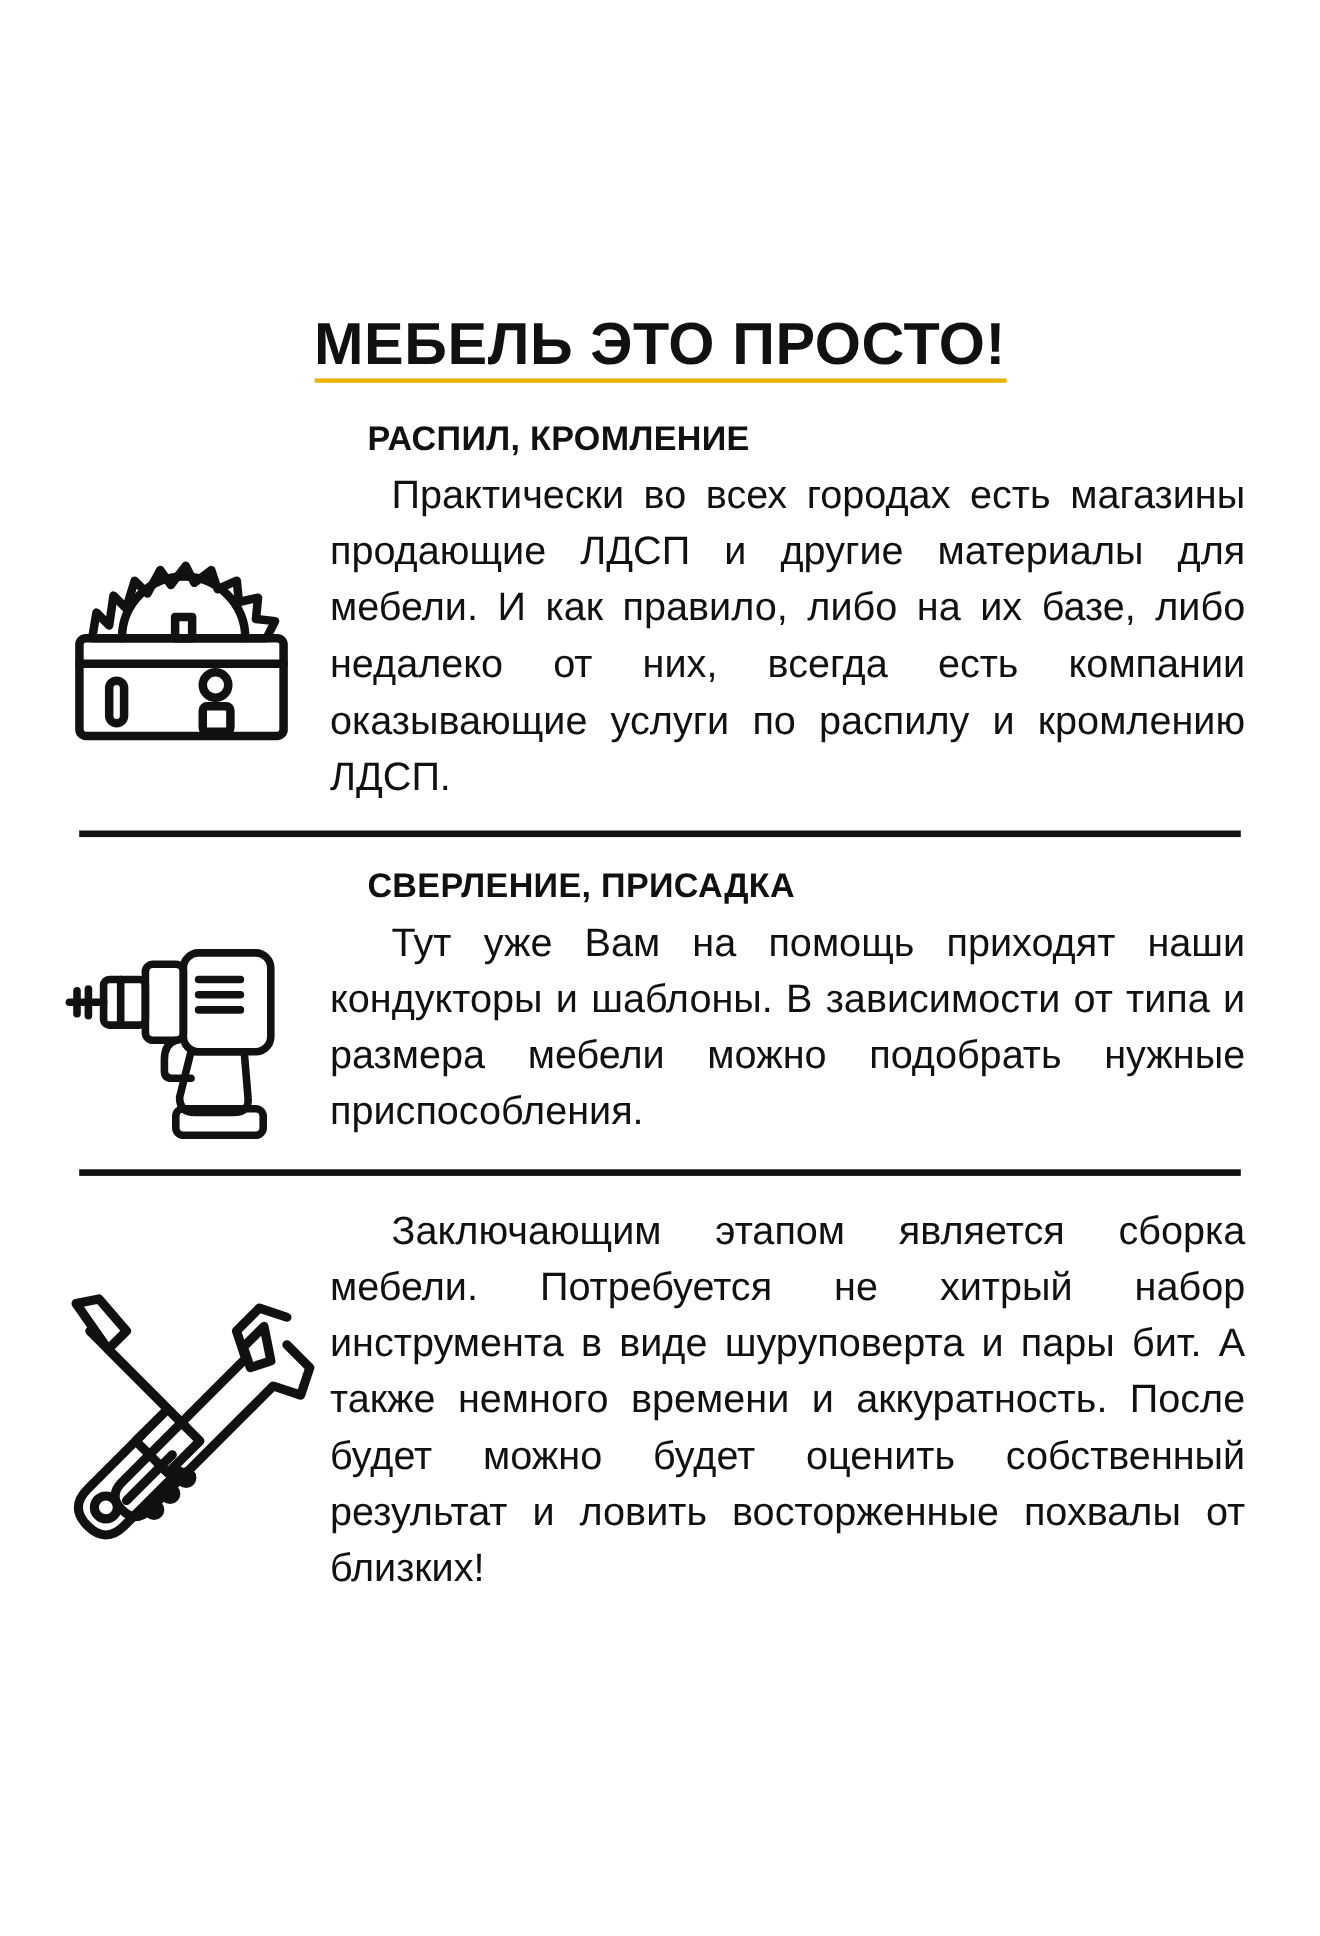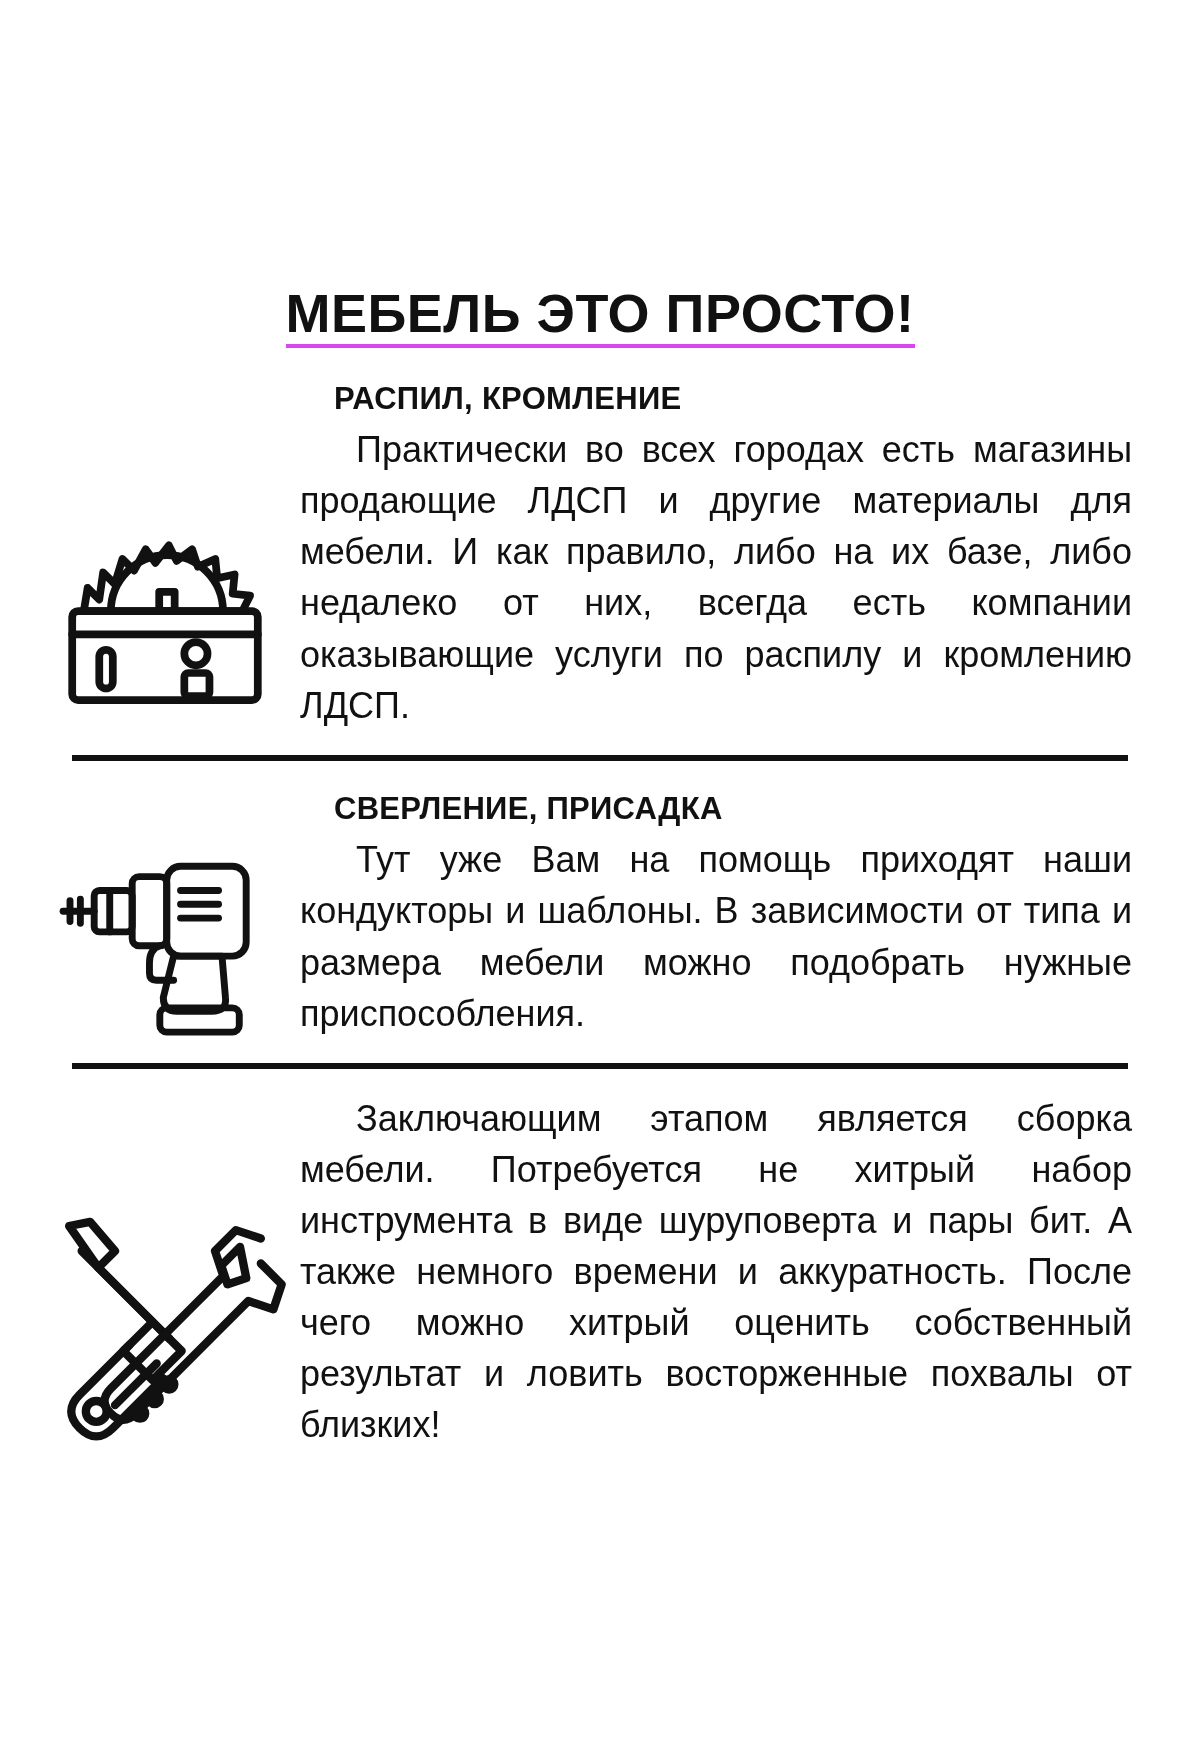--- a/index.html
+++ b/index.html
@@ -28,30 +28,30 @@
     font-weight: bold;
     letter-spacing: 0.5px;
     margin: 0;
     padding-top: 286px;
     padding-left: 40px;
     padding-right: 40px;
     line-height: 1.0;
   }
   .doc-title span {
     display: inline-block;
-    border-bottom: 4px solid #d946ef;
+    border-bottom: 4px solid #eab308;
     padding-bottom: 4px;
   }
   .sections {
     margin-top: 34px;
     padding: 0 30px 0 30px;
   }
   .section {
     display: flex;
-    align-items: flex-end;
+    align-items: center;
     position: relative;
   }
   .sec-icon {
     width: 270px;
     flex: 0 0 270px;
     display: flex;
     justify-content: center;
     align-items: flex-start;
   }
   .sec-body {
@@ -177,18 +177,18 @@
             <path d="M96 22 l-9 9 l3 9 l9 -3 z"></path>
 
             <path d="M56 78 l-20 20"></path>
             <circle cx="62" cy="88" r="2.5" fill="#111"></circle>
             <circle cx="55" cy="95" r="2.5" fill="#111"></circle>
             <circle cx="48" cy="102" r="2.5" fill="#111"></circle>
           </g>
         </svg>
       </div>
       <div class="sec-body">
-        <p class="sec-text">Заключающим этапом является сборка мебели. Потребуется не хитрый набор инструмента в виде шуруповерта и пары бит. А также немного времени и аккуратность. После чего можно хитрый оценить собственный результат и ловить восторженные похвалы от близких!</p>
+        <p class="sec-text">Заключающим этапом является сборка мебели. Потребуется не хитрый набор инструмента в виде шуруповерта и пары бит. А также немного времени и аккуратность. После будет можно будет оценить собственный результат и ловить восторженные похвалы от близких!</p>
       </div>
     </div>
 
   </div>
 </div>
 
 </body></html>

